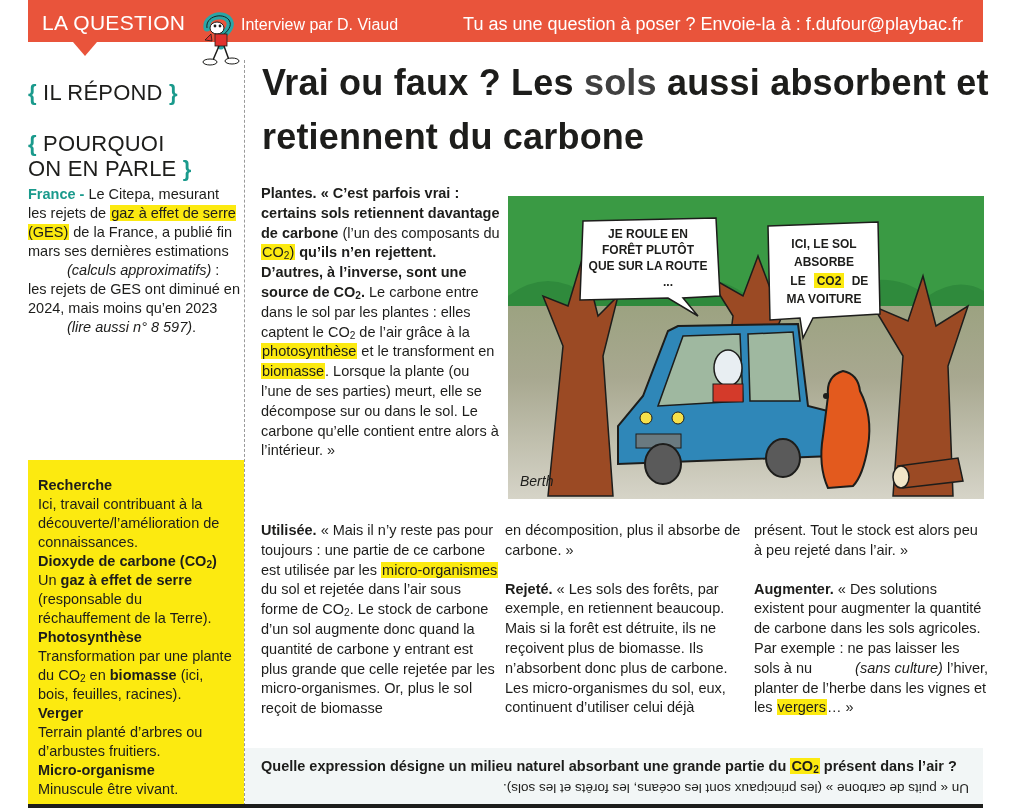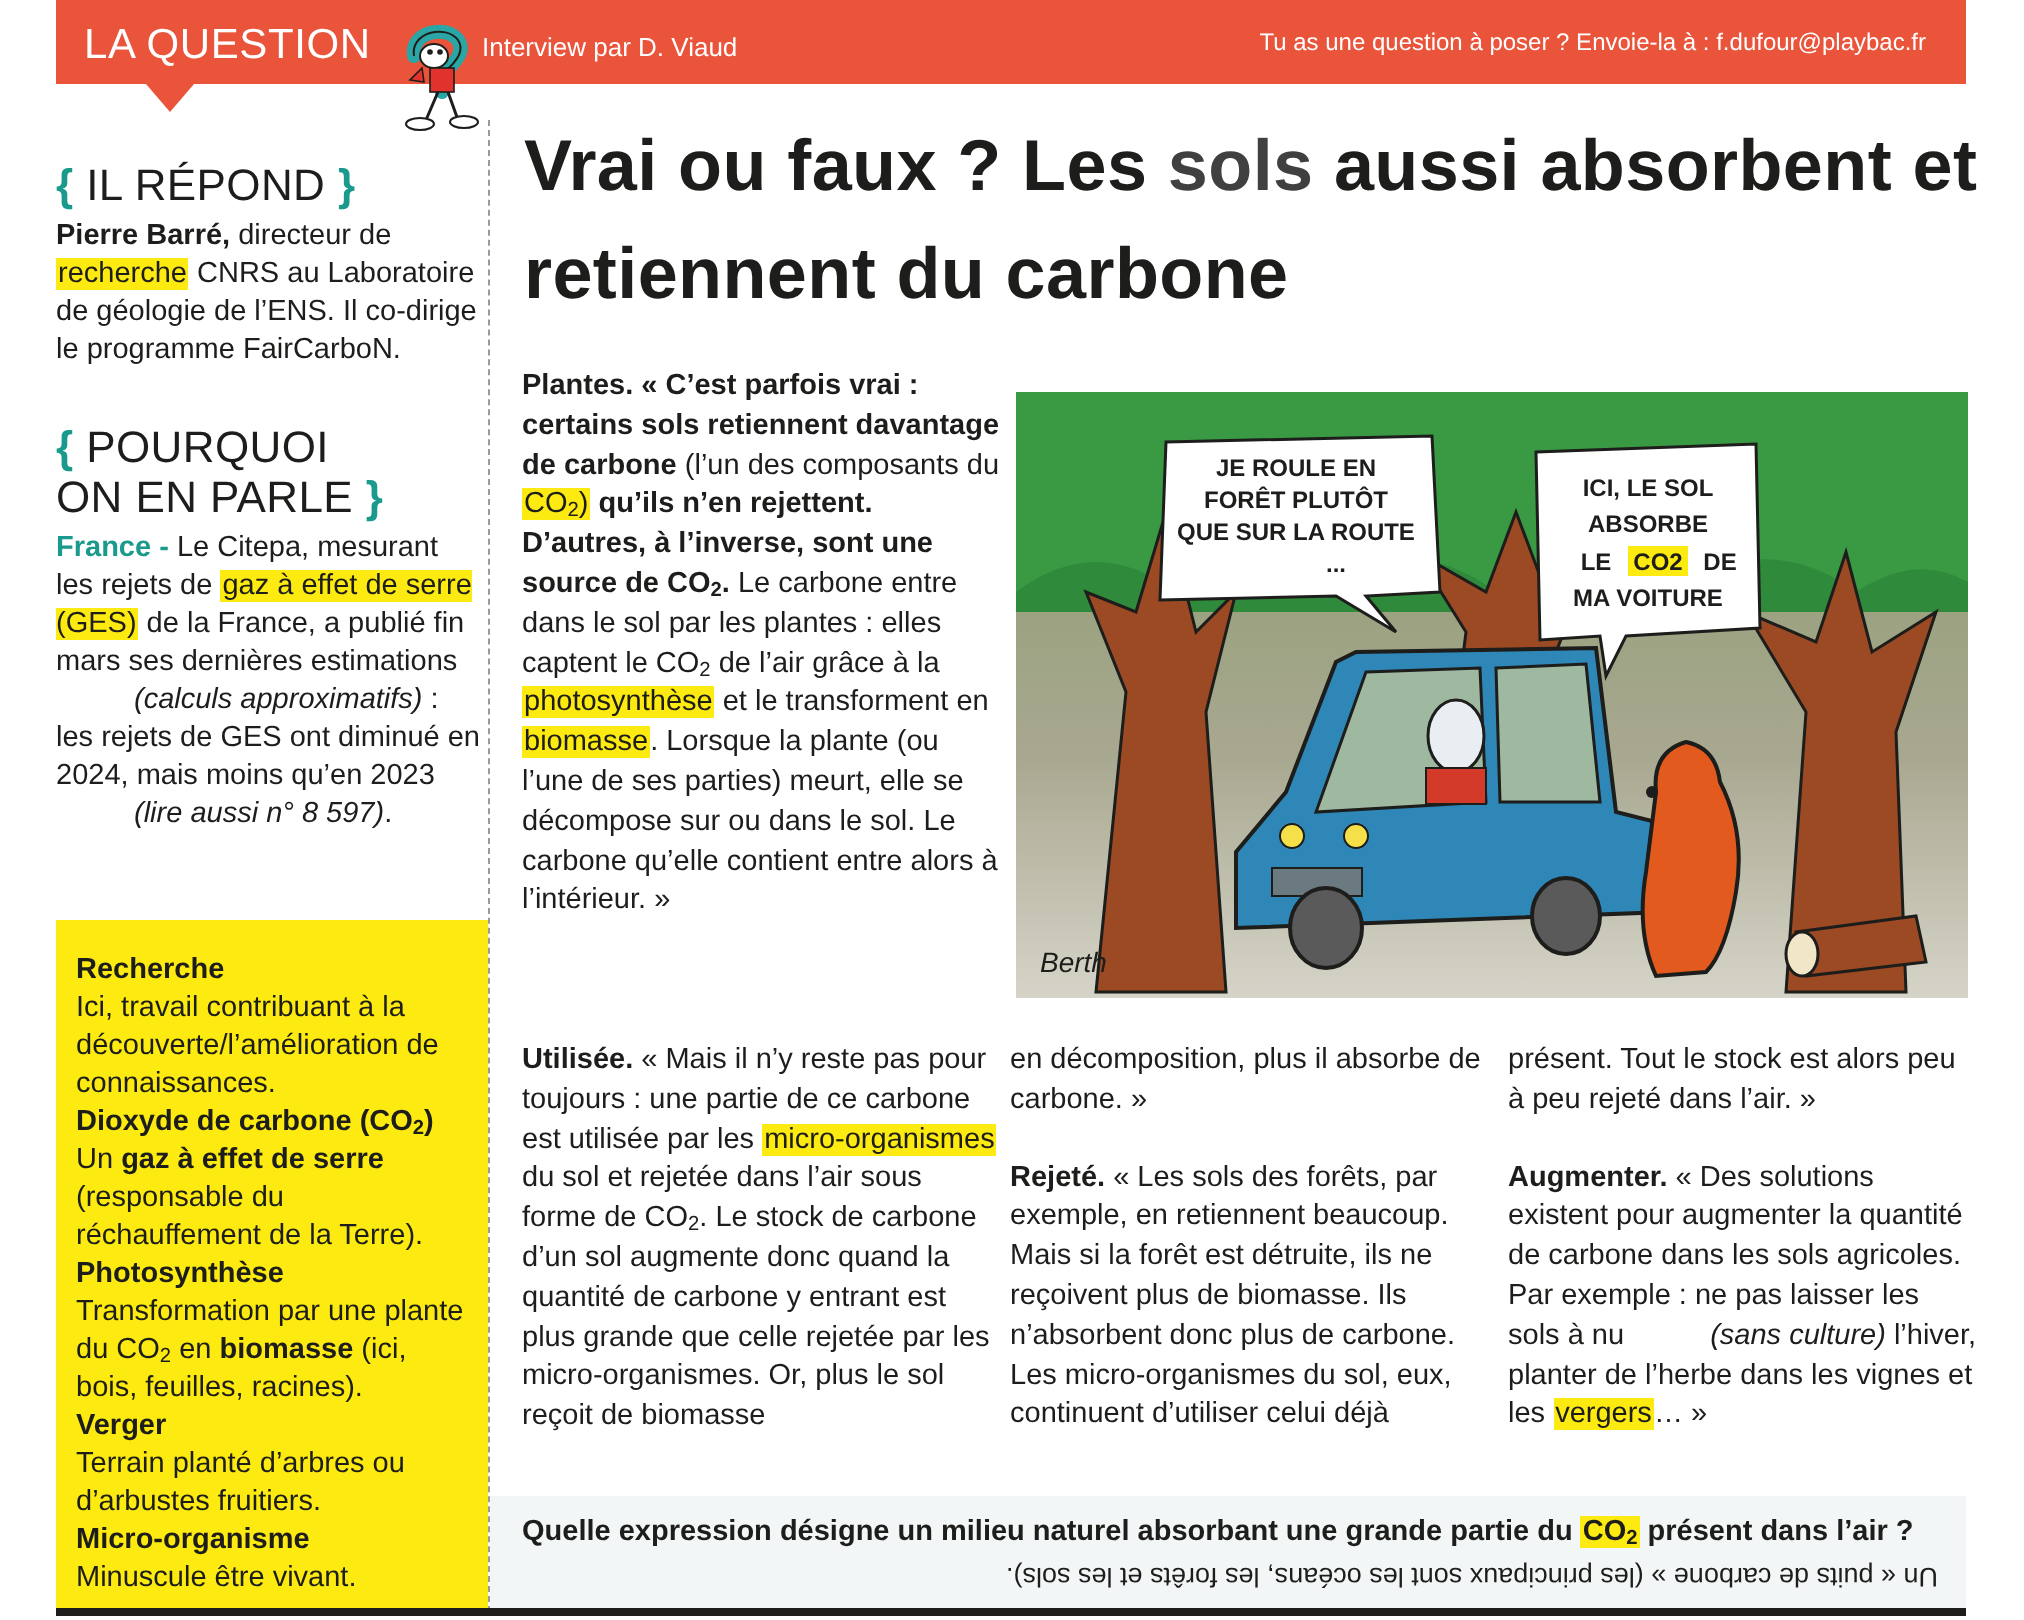--- a/index.html
+++ b/index.html
@@ -4,22 +4,22 @@
 <style>
   * { box-sizing: border-box; margin: 0; padding: 0; }
   html, body { width: 1012px; height: 810px; background: #ffffff; overflow: hidden; }
   body { font-family: "Liberation Sans", sans-serif; color: #1d1d1b; position: relative; }
 
   .header {
     position: absolute; left: 28px; top: 0; width: 955px; height: 42px;
     background: #e9543b; color: #fff; padding-left: 40px;
   }
   .header .kicker { position: absolute; left: 14px; top: 11px; font-size: 21px; letter-spacing: 0.3px; }
-  .header .byline { position: absolute; left: 213px; top: 16px; font-size: 13px; }
-  .header .contact { position: absolute; right: 20px; top: 14px; font-size: 12px; }
+  .header .byline { position: absolute; left: 213px; top: 16px; font-size: 16px; }
+  .header .contact { position: absolute; right: 20px; top: 14px; font-size: 18px; }
   .header-notch {
     position: absolute; left: 73px; top: 42px; width: 0; height: 0;
     border-left: 12px solid transparent; border-right: 12px solid transparent; border-top: 14px solid #e9543b;
   }
   .mascot { position: absolute; left: 197px; top: 10px; width: 46px; height: 58px; }
 
   .divider { position: absolute; left: 244px; top: 60px; height: 746px; border-left: 1px dashed #9a9a9a; }
 
   .sidebar { position: absolute; left: 28px; top: 80px; width: 212px; }
   .sec-title { font-size: 22px; color: #1d1d1b; line-height: 25px; letter-spacing: 0.2px; }
@@ -89,21 +89,20 @@
 </svg>
 
 <div class="divider"></div>
 
 <div class="sidebar">
   <div class="sec-title">
     <span class="brace">{</span>
     <span>IL RÉPOND</span>
     <span class="brace">}</span>
   </div>
-  <p class="side-text"><b>Pierre Barré,</b><span> directeur de </span><span class="hl">recherche</span><span> CNRS au Laboratoire de géologie de l’ENS. Il co-dirige le programme FairCarboN.</span></p>
 
   <div class="sec-title" style="margin-top:26px;">
     <span class="brace">{</span>
     <span>POURQUOI</span><br>
     <span>ON EN PARLE</span>
     <span class="brace">}</span>
   </div>
   <p class="side-text"><span class="teal">France -</span><span> Le Citepa, mesurant les rejets de </span><span class="hl">gaz à effet de serre (GES)</span><span> de la France, a publié fin mars ses dernières estimations </span><i>(calculs approximatifs)</i><span> : les rejets de GES ont diminué en 2024, mais moins qu’en 2023 </span><i>(lire aussi n° 8 597)</i><span>.</span></p>
 </div>
 

